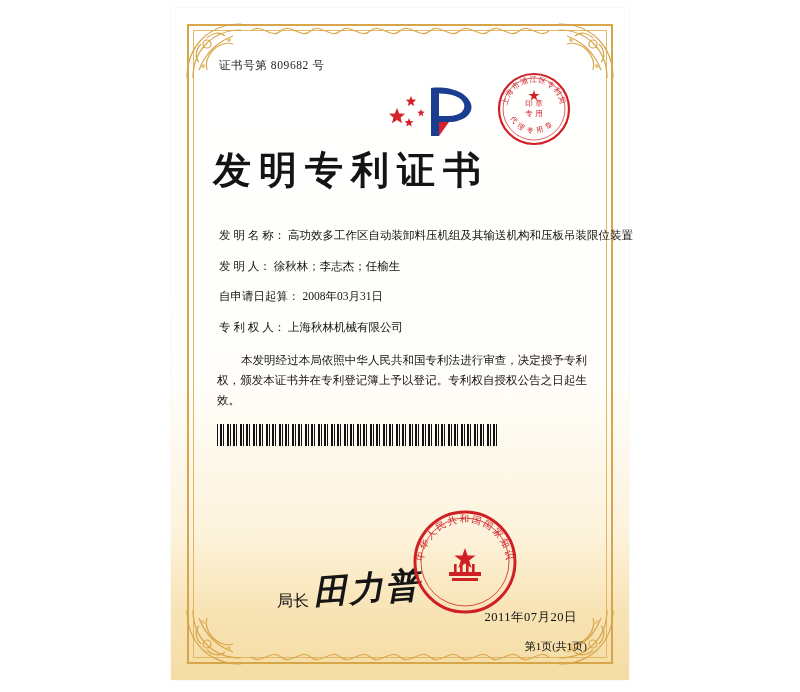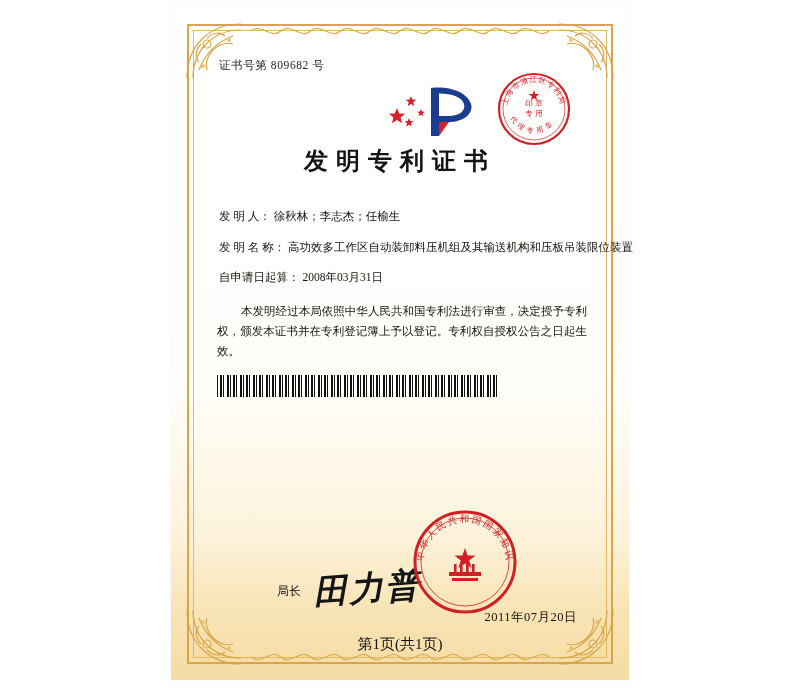--- a/index.html
+++ b/index.html
@@ -92,25 +92,24 @@
   }
   
   .seal-top {
     position: absolute;
     right: 14px;
     top: 12px;
     width: 78px;
     height: 78px;
   }
   .title {
-    text-align: center;
     margin-top: 72px;
     font-family: "DejaVu Serif", serif;
     font-weight: bold;
-    font-size: 24px;
+    font-size: 38px;
     letter-spacing: 8px;
     color: #141414;
   }
   .fields {
     margin-top: 32px;
     padding-left: 6px;
   }
   .field {
     font-family: "Liberation Serif", serif;
     font-size: 11.5px;
@@ -149,23 +148,23 @@
   .sign-row {
     position: absolute;
     left: 4px;
     right: 4px;
     bottom: 36px;
     height: 78px;
   }
   .sign-label {
     position: absolute;
     left: 60px;
-    bottom: 14px;
-    font-family: "Liberation Serif", serif;
-    font-size: 12px;
+    bottom: 2px;
+    font-family: "Liberation Serif", serif;
+    font-size: 16px;
     color: #111;
   }
   .sign-script {
     position: absolute;
     left: 96px;
     bottom: 2px;
     font-family: "DejaVu Serif", serif;
     font-size: 34px;
     font-weight: bold;
     font-style: italic;
@@ -187,23 +186,23 @@
     font-family: "Liberation Serif", serif;
     font-size: 12.5px;
     color: #111;
     letter-spacing: 0.5px;
   }
   .page-footer {
     position: absolute;
     left: 0;
     right: 0;
     bottom: -4px;
-    text-align: center;
-    font-family: "Liberation Serif", serif;
-    font-size: 15px;
+    text-align: right;
+    font-family: "Liberation Serif", serif;
+    font-size: 11px;
     color: #111;
   }
 </style>
 </head>
 <body>
 
 <div class="page">
 
   <div class="sheet">
 
@@ -333,30 +332,34 @@
           <text x="39" y="36" text-anchor="middle" font-family="DejaVu Serif, serif" font-size="7.6" fill="#cf2026">印 章</text>
           <text x="39" y="46" text-anchor="middle" font-family="DejaVu Serif, serif" font-size="7.6" fill="#cf2026">专 用</text>
           <polygon points="39,20 40.3,24 44.5,24 41.1,26.6 42.3,30.6 39,28.1 35.7,30.6 36.9,26.6 33.5,24 37.7,24" fill="#cf2026"></polygon>
         </svg>
       </div>
 
       <div class="title">发明专利证书</div>
 
       <div class="fields">
         <div class="field">
+          <span class="lbl">发 明 名 称：</span>
+          <span class="val">高功效多工作区自动装卸料压机组及其输送机构和压板吊装限位装置</span>
+        </div>
+        <div class="field">
           <span class="lbl">发  明  人：</span>
           <span class="val">徐秋林；李志杰；任榆生</span>
-        </div>
-        <div class="field">
-          <span class="lbl">发 明 名 称：</span>
-          <span class="val">高功效多工作区自动装卸料压机组及其输送机构和压板吊装限位装置</span>
         </div>
         <div class="field">
           <span class="lbl">自申请日起算：</span>
           <span class="val">2008年03月31日</span>
+        </div>
+        <div class="field">
+          <span class="lbl">专  利  权  人：</span>
+          <span class="val">上海秋林机械有限公司</span>
         </div>
       </div>
 
       <p class="para">本发明经过本局依照中华人民共和国专利法进行审查，决定授予专利权，颁发本证书并在专利登记簿上予以登记。专利权自授权公告之日起生效。</p>
 
       <div class="barcode"></div>
 
       <div class="sign-row">
         <div class="sign-label">局长</div>
         <div class="sign-script">田力普</div>

